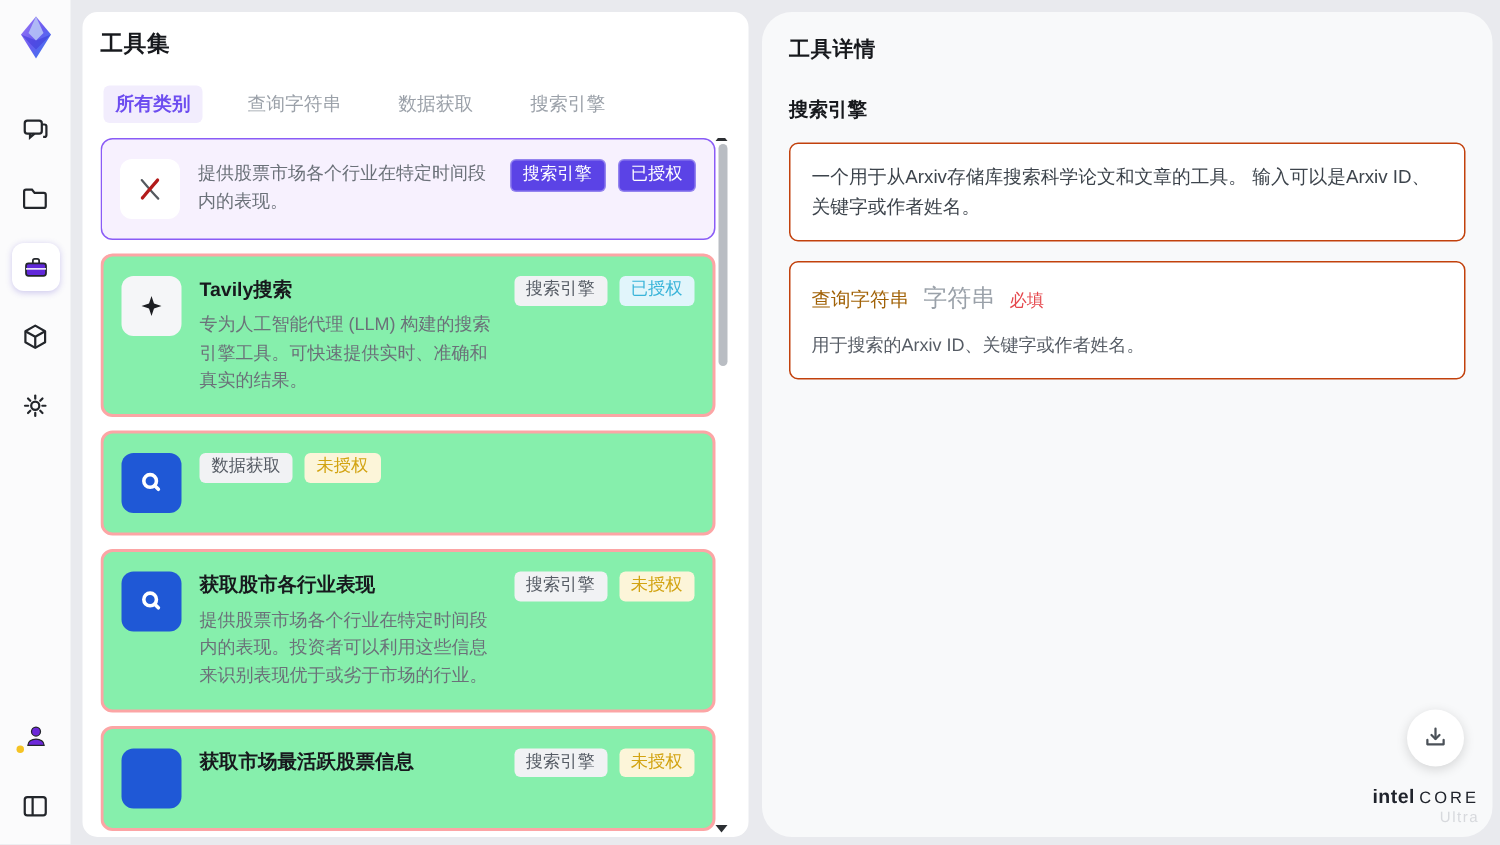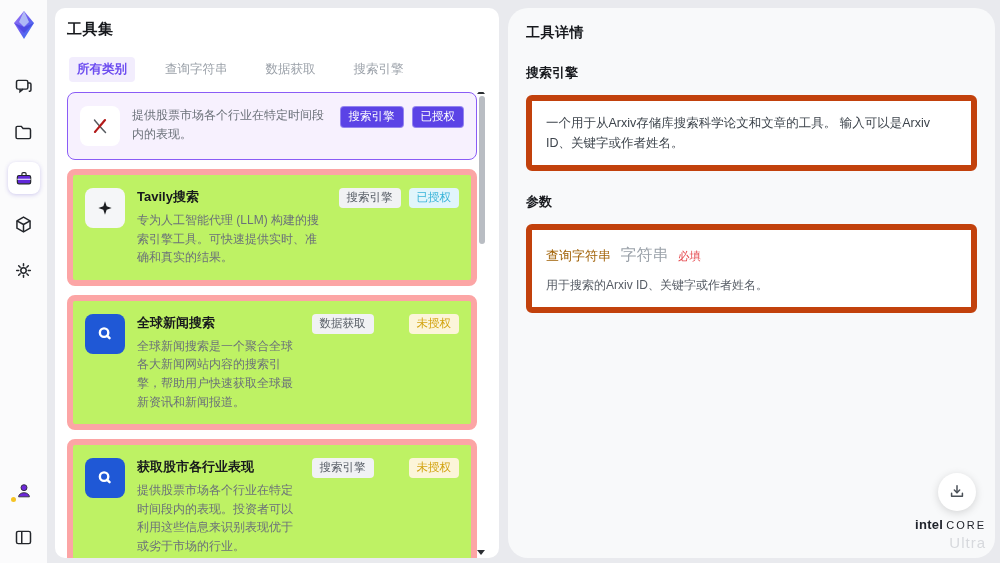--- a/index.html
+++ b/index.html
@@ -34,70 +34,70 @@
     padding:12px 12px 0 12px; display:flex; flex-direction:column; overflow:hidden;
   }
   .pane-title { font-size:15px; font-weight:bold; letter-spacing:.5px; }
 
   .tabs { display:flex; align-items:flex-start; gap:22px; margin:18px 0 10px 2px; }
   .tab { font-size:12.5px; color:#9ba1a9; cursor:pointer; padding:4px 8px; border-radius:4px; }
   .tab.active { color:#6d4df0; background:#f2edfd; font-weight:bold; }
 
   .cards { position:relative; flex:1; overflow:hidden; padding-right:10px; }
   .card {
-    display:flex; gap:12px; padding:13px 12px; background:#bef264;
-    border:6px solid #fca5a5; border-radius:8px; margin-bottom:9px; cursor:pointer;
+    display:flex; gap:12px; padding:13px 12px; background:#86efac;
+    border:2px solid #fca5a5; border-radius:8px; margin-bottom:9px; cursor:pointer;
   }
   .card.selected { background:#f7f1fe; border:1.5px solid #8a5cf6; }
   .tool-icon {
     width:40px; height:40px; border-radius:8px; flex:0 0 40px;
     display:flex; align-items:center; justify-content:center; background:#f5f6f8;
   }
   .tool-icon.white { background:#ffffff; }
   .tool-icon.blue { background:#1f58d6; }
   .card-mid { flex:1; min-width:0; }
   .card-title { font-size:13px; font-weight:bold; color:#17191d; margin-bottom:5px; }
   .card-desc { font-size:12px; color:#6b7179; line-height:1.55; }
   .card-badges { display:flex; gap:8px; align-items:flex-start; flex:0 0 auto; }
   .badge { font-size:11.5px; padding:3px 8px; border-radius:4px; white-space:nowrap; line-height:1.2; }
   .badge.purple { background:#5b43e6; color:#fff; border:1px solid rgba(255,255,255,.35); }
   .badge.gray   { background:#f1f2f4; color:#565c65; }
   .badge.cyan   { background:#e1f5fb; color:#3ab4d9; }
-  .badge.yellow { background:#fcf5d9; color:#d2a311;margin-left:27px; }
+  .badge.yellow { background:#fcf5d9; color:#d2a311; }
 
   
   .scroll-thumb { position:absolute; right:2px; top:4px; width:6px; height:148px; border-radius:3px; background:#b9bdc3; }
   .scroll-up, .scroll-down { position:absolute; right:2px; width:0; height:0; border-left:4px solid transparent; border-right:4px solid transparent; }
   .scroll-up { top:-3px; border-bottom:5px solid #2c2f33; }
   .scroll-down { bottom:3px; border-top:5px solid #2c2f33; }
 
   
   .detail-pane { flex:1; background:#f8f9fa; border-radius:20px; padding:16px 18px; position:relative; }
   .detail-title { font-size:14px; font-weight:bold; letter-spacing:.5px; }
   .section-h { font-size:13px; font-weight:bold; margin-top:22px; }
   .detail-box {
-    margin-top:13px; background:#fff; border:6px solid #c2410c; border-radius:6px;
+    margin-top:13px; background:#fff; border:1px solid #c2410c; border-radius:6px;
     padding:12px 14px; font-size:12.5px; color:#3d444c; line-height:1.6;
   }
   .param-name { font-size:13px; font-weight:normal; color:#a16207;margin-top:15px; }
   .param-type { font-size:16px; color:#9aa1a9; margin-left:6px; }
   .param-req  { font-size:11.5px; color:#e5484d; margin-left:6px; }
   .param-desc { margin-top:8px; font-size:12px; color:#565c65; }
 
   
   .fab {
     position:absolute; right:24px; bottom:52px; width:38px; height:38px; border-radius:50%;
     background:#fff; box-shadow:0 2px 8px rgba(0,0,0,.15); display:flex;
     align-items:center; justify-content:center; cursor:pointer;
   }
   .brand { position:absolute; right:14px; bottom:12px; text-align:right; line-height:1.1;margin-left:40px; }
   .brand-row { color:#20242c; }
   .brand-intel { font-weight:bold; font-size:13px; letter-spacing:.3px; }
   .brand-core { font-size:11px; letter-spacing:2px; margin-left:3px; }
-  .brand-sub { font-size:15px; color:#d7d9dd; letter-spacing:1px; margin-top:2px; }
+  .brand-sub { font-size:10px; color:#d7d9dd; letter-spacing:1px; margin-top:2px; }
 </style>
 </head>
 <body>
 
 <aside class="rail">
   <div class="logo">
     <svg viewBox="0 0 34 34" width="34" height="34">
       <defs>
         <linearGradient id="g1" x1="0" y1="0" x2="1" y2="1">
           <stop offset="0" stop-color="#9f7bf5"></stop>
@@ -215,24 +215,20 @@
         </div>
       </div>
 
       <div class="card">
         <div class="tool-icon blue">
           <svg viewBox="0 0 24 24" width="22" height="22" fill="none" stroke="#fff" stroke-width="2.6" stroke-linecap="round">
             <circle cx="11" cy="10.5" r="4.6"></circle>
             <line x1="14.4" y1="14" x2="17" y2="16.6"></line>
           </svg>
         </div>
-        <div class="card-mid">
-          <div class="card-title">全球新闻搜索</div>
-          <div class="card-desc">全球新闻搜索是一个聚合全球各大新闻网站内容的搜索引擎，帮助用户快速获取全球最新资讯和新闻报道。</div>
-        </div>
         <div class="card-badges">
           <span class="badge gray">数据获取</span>
           <span class="badge yellow">未授权</span>
         </div>
       </div>
 
       <div class="card">
         <div class="tool-icon blue">
           <svg viewBox="0 0 24 24" width="22" height="22" fill="none" stroke="#fff" stroke-width="2.6" stroke-linecap="round">
             <circle cx="11" cy="10.5" r="4.6"></circle>
@@ -270,21 +266,20 @@
   </section>
 
   <section class="detail-pane">
     <h2 class="detail-title">工具详情</h2>
 
     <h3 class="section-h">搜索引擎</h3>
     <div class="detail-box">
       <span>一个用于从Arxiv存储库搜索科学论文和文章的工具。 输入可以是Arxiv ID、关键字或作者姓名。</span>
     </div>
 
-    <h3 class="section-h">参数</h3>
     <div class="detail-box">
       <div>
         <span class="param-name">查询字符串</span>
         <span class="param-type">字符串</span>
         <span class="param-req">必填</span>
       </div>
       <div class="param-desc">用于搜索的Arxiv ID、关键字或作者姓名。</div>
     </div>
   </section>
 </div>

